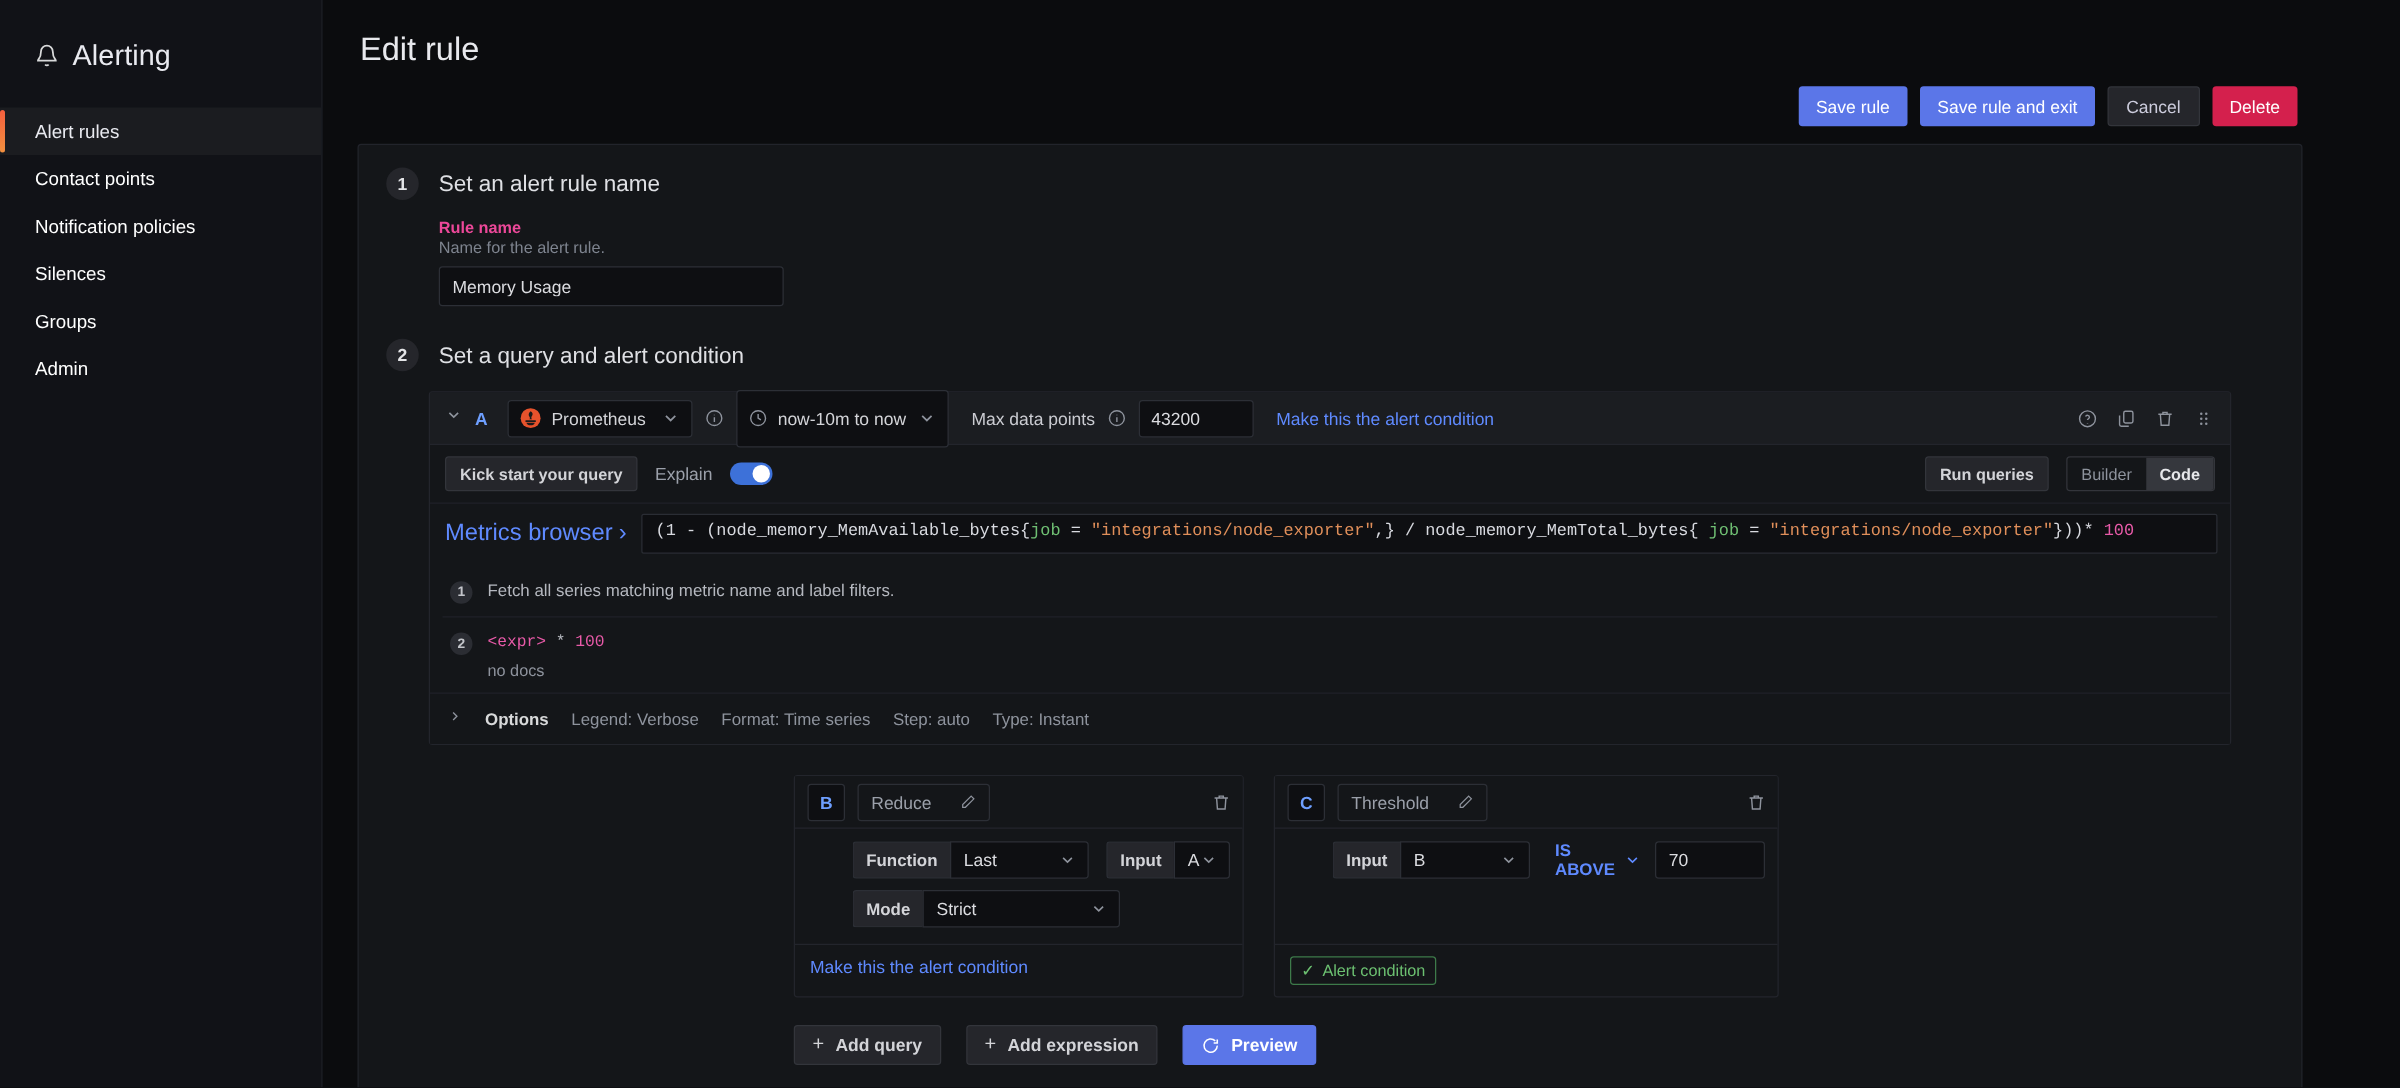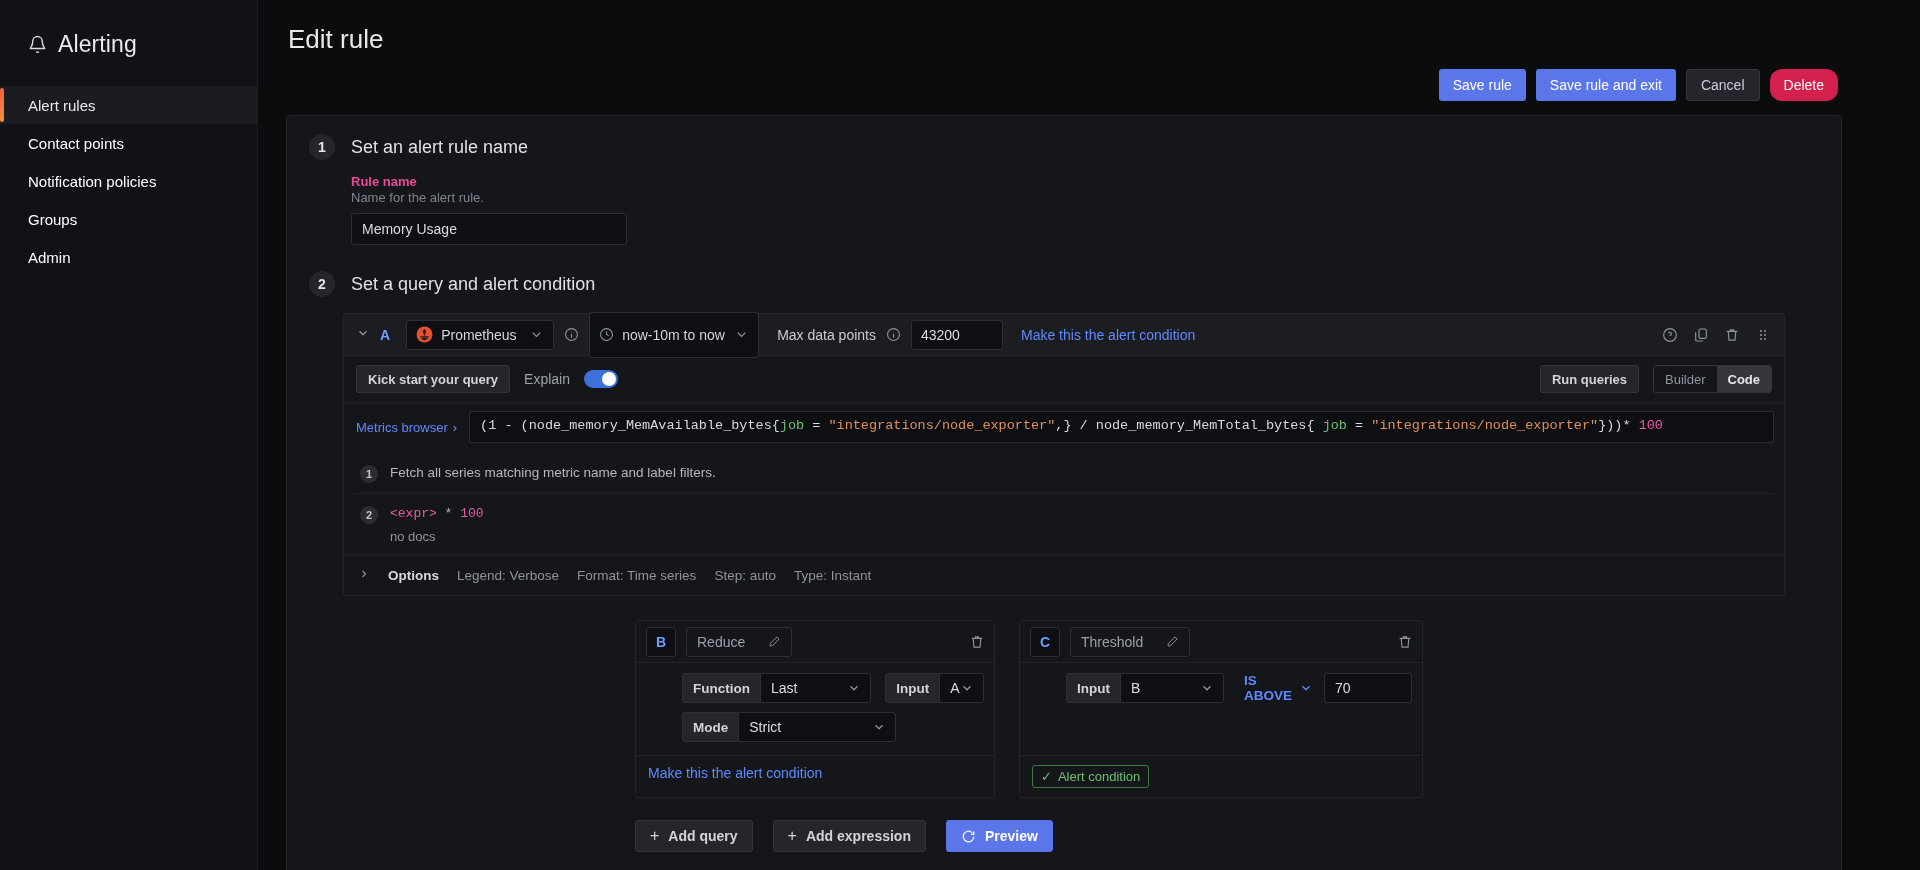--- a/index.html
+++ b/index.html
@@ -42,21 +42,21 @@
   .page-title { font-size: 26px; color: #e8e9ed; font-weight: 400; margin: 8px 0 0 2px; }
 
   .toolbar { display: flex; justify-content: flex-end; gap: 10px; margin-top: 14px; padding-right: 42px; }
   .btn {
     height: 32px; padding: 0 14px; border-radius: 3px; border: none;
     font-size: 14px; font-family: inherit; font-weight: 500;
     color: #fff; cursor: pointer; display: inline-flex; align-items: center; gap: 7px;
   }
   .btn-primary { background: #5b76e8; }
   .btn-secondary { background: #25262b; border: 1px solid #33353b; color: #ccccdc; font-weight: 400; }
-  .btn-danger { background: #d4204d; border-radius: 12px; }
+  .btn-danger { background: #d4204d; }
 
   .content-panel {
     margin-top: 14px; margin-right: 38px;
     border: 1px solid #22242b; border-radius: 3px;
     background: #141619; height: 772px; padding: 18px 0 0 0;
     overflow: hidden;
   }
 
   .step { display: flex; align-items: center; gap: 16px; padding-left: 22px; }
   .step-num {
@@ -138,21 +138,21 @@
   .seg { display: flex; border: 1px solid #33353b; border-radius: 3px; overflow: hidden; }
   .seg-item {
     height: 26px; padding: 0 11px; display: flex; align-items: center;
     font-size: 13px; color: #8e939d; background: transparent; cursor: pointer;
   }
   .seg-item.active { background: #35373d; color: #e6e7ea; font-weight: 600; }
 
   .expr-row { display: flex; align-items: stretch; padding: 8px 10px 10px 10px; gap: 0; }
   .metrics-browser {
     display: flex; align-items: center; gap: 5px;
-    font-size: 13px; color: #5f8aff; cursor: pointer; padding: 0 12px 0 2px;
+    font-size: 19px; color: #5f8aff; cursor: pointer; padding: 0 12px 0 2px;
     white-space: nowrap;
   }
   .code-box {
     flex: 1; min-height: 32px; background: #0e0f12;
     border: 1px solid #2a2d34; border-radius: 2px;
     padding: 4px 10px; font-family: "Liberation Mono", monospace;
     font-size: 13.5px; line-height: 20px; white-space: nowrap; overflow: hidden;
     color: #d8dae0;
   }
   .tok-str { color: #e08f5a; }
@@ -268,20 +268,23 @@
     </div>
     <nav class="nav">
       <div class="nav-item active">
         <span>Alert rules</span>
       </div>
       <div class="nav-item">
         <span>Contact points</span>
       </div>
       <div class="nav-item">
         <span>Notification policies</span>
+      </div>
+      <div class="nav-item">
+        <span>Silences</span>
       </div>
       <div class="nav-item">
         <span>Groups</span>
       </div>
       <div class="nav-item">
         <span>Admin</span>
       </div>
     </nav>
   </aside>
 

